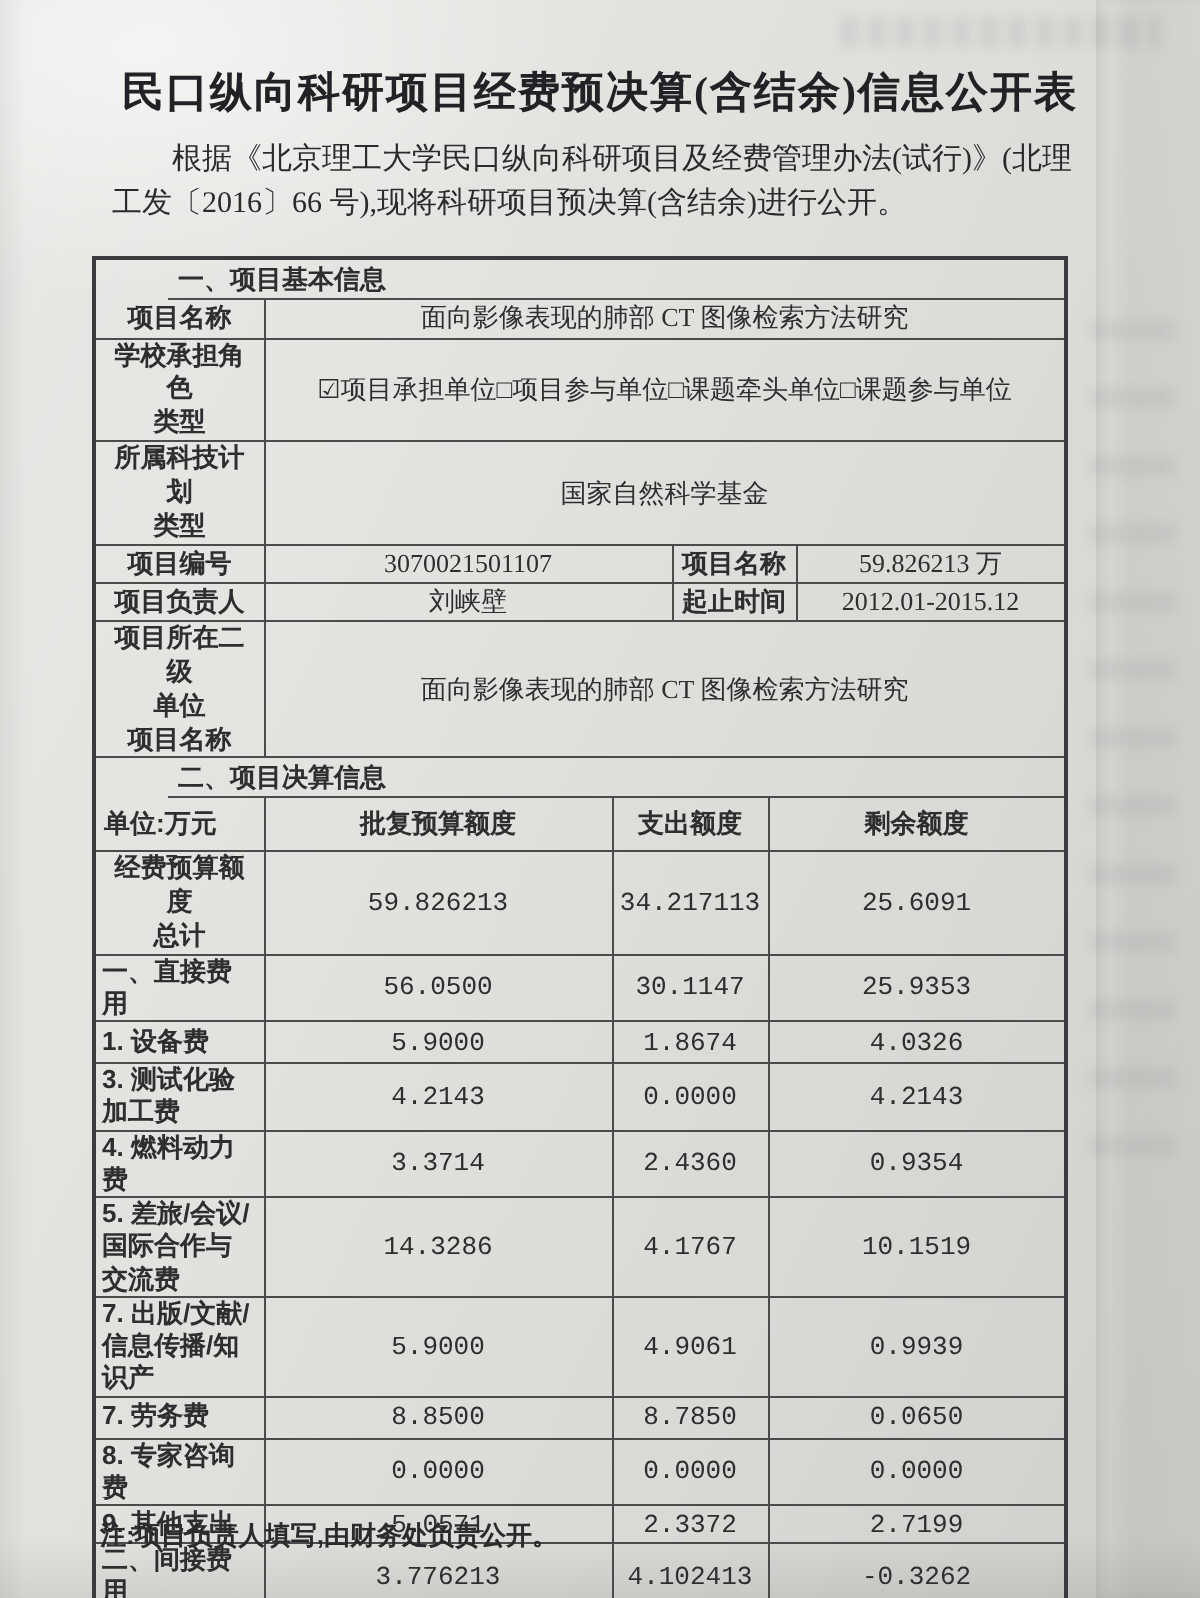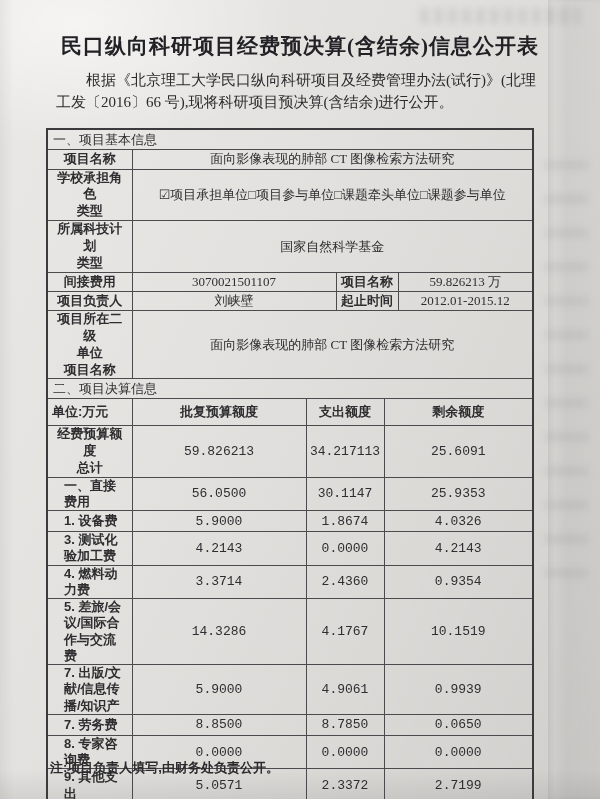--- a/index.html
+++ b/index.html
@@ -31,38 +31,38 @@
 
   .title { position:absolute; top:32px; left:0; width:600px; text-align:center;
     font-family:"Liberation Serif","DejaVu Serif",serif; font-weight:bold;
     font-size:21px; letter-spacing:1px; color:#222226; }
   .intro { position:absolute; top:70px; left:56px; width:492px;
     font-family:"Liberation Serif","DejaVu Serif",serif; font-size:15px;
     line-height:1.45; text-indent:2em; color:#2b2b2e; }
 
   .tablewrap { position:absolute; top:128px; left:46px; width:488px;
     border:2px solid #3b3b3e; background:transparent; }
-  .sec-h { min-height:19px; line-height:19px; font-weight:normal; font-size:13px;
-    padding:0 5px; border-bottom:1px solid #4b4b4d; }
+  .sec-h { min-height:19px; line-height:19px; font-weight:bold; font-size:13px;
+    padding:0 5px; border-bottom:1px solid #4b4b4d;margin-left:36px; }
 
   table { width:100%; border-collapse:collapse; table-layout:fixed; }
   td { border:1px solid #4b4b4d; font-size:13px; padding:0 3px;
     text-align:center; vertical-align:middle; overflow:visible; }
   td:first-child { border-left:none; }
   td:last-child { border-right:none; }
   tr:first-child td { border-top:none; }
   table.basic tr:last-child td, table.budget tr:last-child td { border-bottom:none;margin-top:25px; }
   table.basic { border-bottom:1px solid #4b4b4d; }
   table.budget { border-bottom:1px solid #4b4b4d; }
 
   .lbl { font-weight:bold; }
   .val { font-family:"Liberation Serif","DejaVu Serif",serif; }
   .preline { white-space:pre-line; line-height:1.3; }
   .nowrap { white-space:nowrap; }
-  .bname { text-align:left; font-weight:bold; padding-left:16px; line-height:1.25; }
+  .bname { text-align:left; font-weight:bold; padding-left:3px; line-height:1.25; }
   .bnamec { text-align:center; font-weight:bold; white-space:pre-line; line-height:1.3; }
   .num { font-family:Liberation Mono, monospace; }
   .hleft { text-align:left; padding-left:4px; }
 
   tr.h19 td { height:19px; } tr.h20 td { height:20px; } tr.h21 td { height:21px; } tr.h26 td { height:26px; } tr.h30 td { height:30px; }
   tr.h32 td { height:32px; } tr.h34 td { height:34px; } tr.h40 td { height:40px; }
   tr.h42 td { height:42px; } tr.h46 td { height:46px; }
 
   .note { position:absolute; top:759px; left:50px; font-weight:bold; font-size:13px; color:#2b2b2e; }
 </style>
@@ -102,21 +102,21 @@
           <td class="lbl preline">学校承担角色
 类型</td>
           <td class="val nowrap" colspan="3">☑项目承担单位□项目参与单位□课题牵头单位□课题参与单位</td>
         </tr>
         <tr class="h34">
           <td class="lbl preline">所属科技计划
 类型</td>
           <td class="val" colspan="3">国家自然科学基金</td>
         </tr>
         <tr class="h19">
-          <td class="lbl">间接费用</td>
+          <td class="lbl">项目编号</td>
           <td class="val">3070021501107</td>
           <td class="lbl">项目名称</td>
           <td class="val">59.826213 万</td>
         </tr>
         <tr class="h19">
           <td class="lbl">项目负责人</td>
           <td class="val">刘峡壁</td>
           <td class="lbl">起止时间</td>
           <td class="val">2012.01-2015.12</td>
         </tr>

